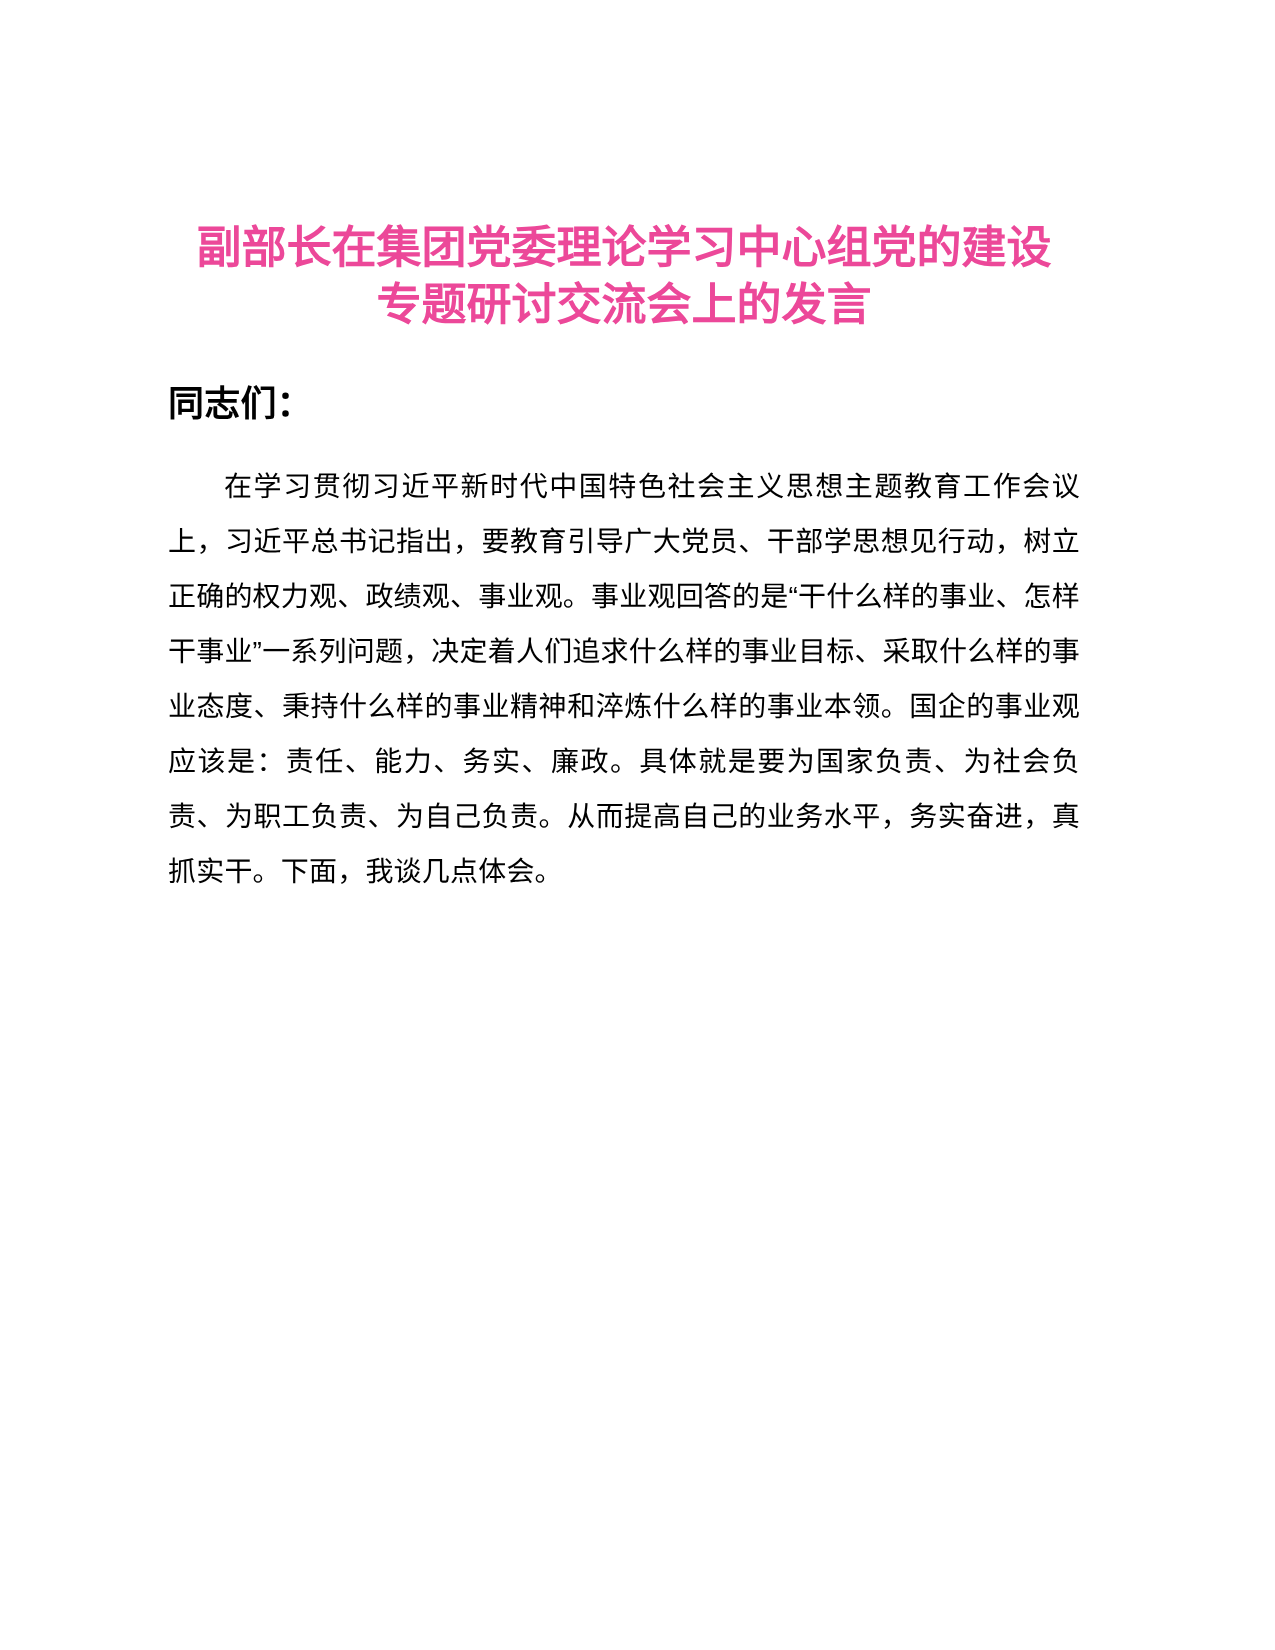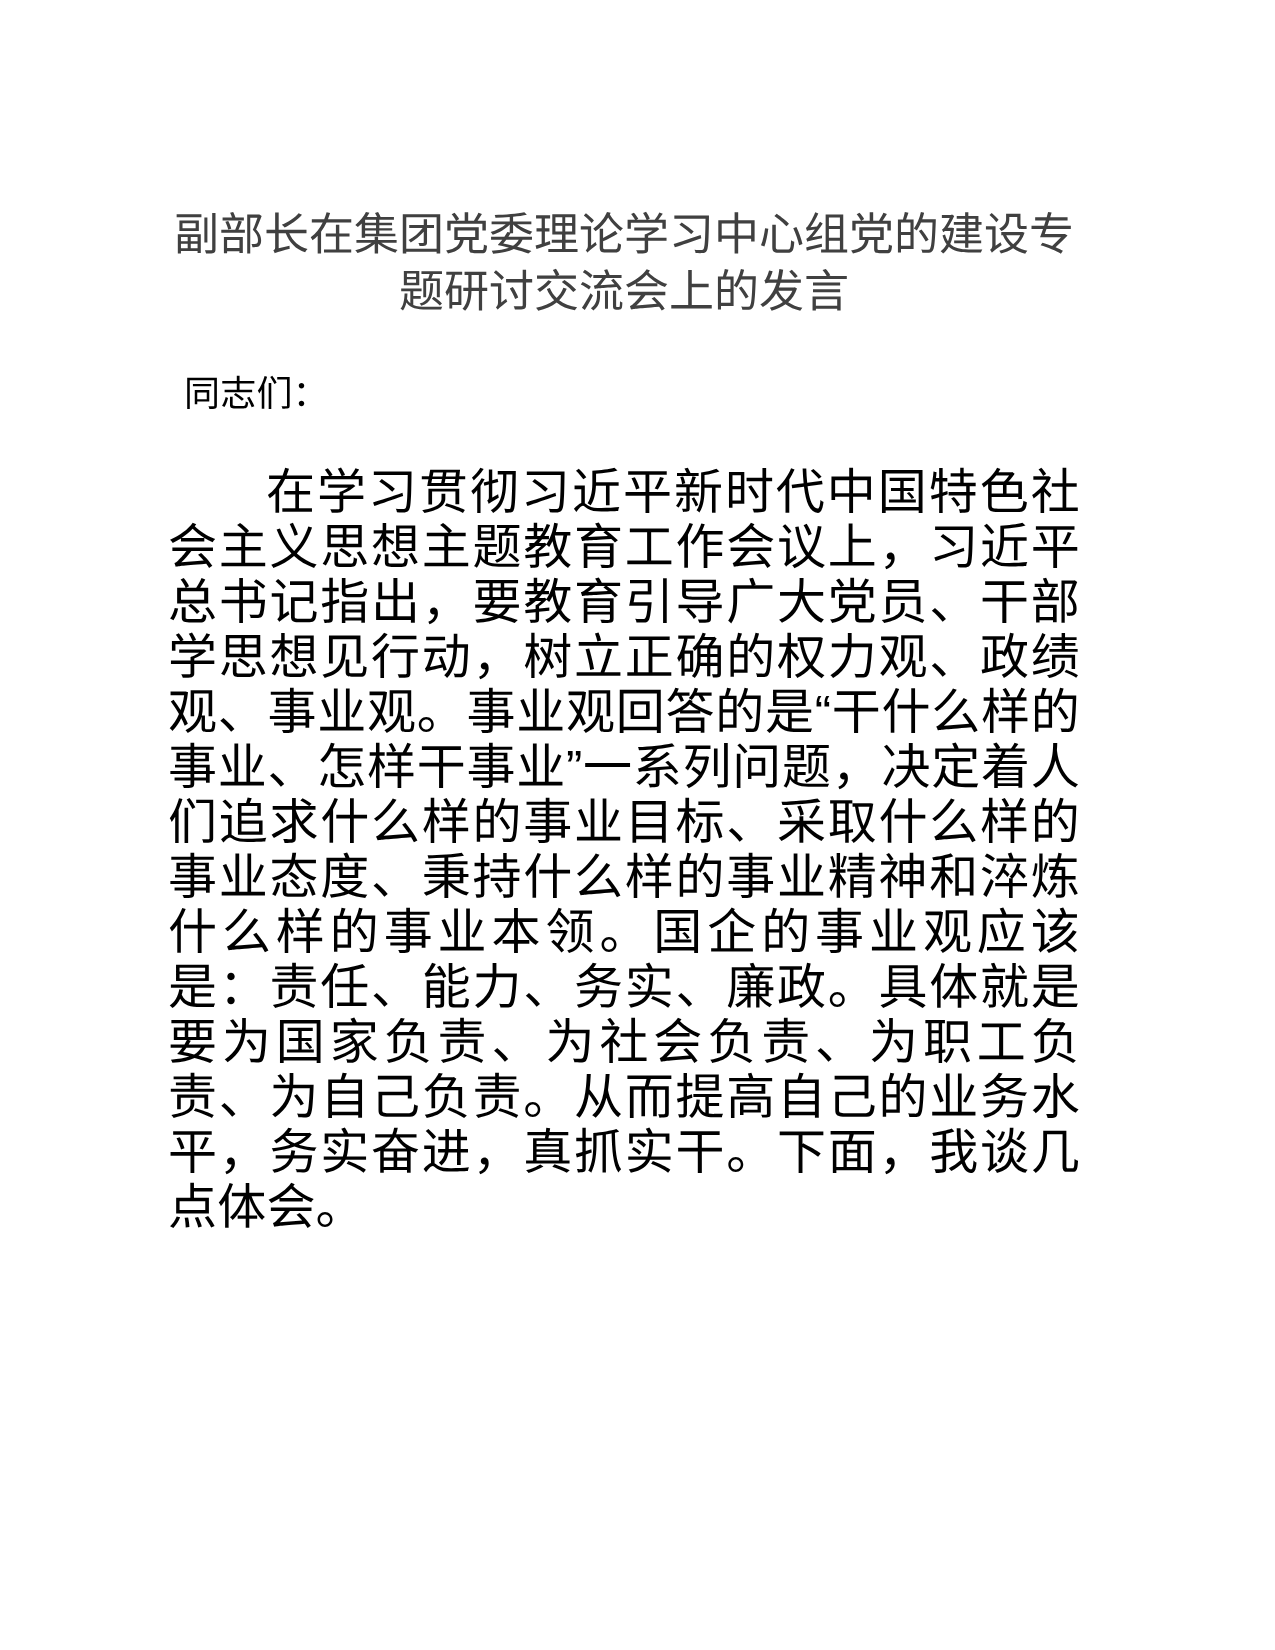--- a/index.html
+++ b/index.html
@@ -28,44 +28,44 @@
   .content {
     position: absolute;
     left: 168px;
     top: 206px;
     width: 912px;
   }
 
   
   .doc-title {
     font-family: "DejaVu Sans", "Liberation Sans", sans-serif;
-    font-weight: 400;
+    font-weight: 700;
     font-size: 45px;
     line-height: 57px;
     text-align: center;
     letter-spacing: 0px;
-    color: #404040;
-    margin: 0;
+    color: #ec4899;
+    margin: 13px;
     padding: 0 4px;
   }
 
   
   .salutation {
     font-size: 36px;
     line-height: 55px;
-    margin: 16px;
+    margin: 0;
     padding: 0;
     color: #000000;
-    font-weight: 400;
+    font-weight: 700;
     text-align: left;
     letter-spacing: 0.2px;
   }
 
   .body-para {
-    font-size: 49px;
+    font-size: 28px;
     line-height: 55px;
     margin: 0;
     padding: 0;
     color: #000000;
     font-weight: 400;
     text-align: justify;
     text-align-last: left;
     text-justify: inter-character;
     letter-spacing: 0.2px;
     word-break: break-all;

